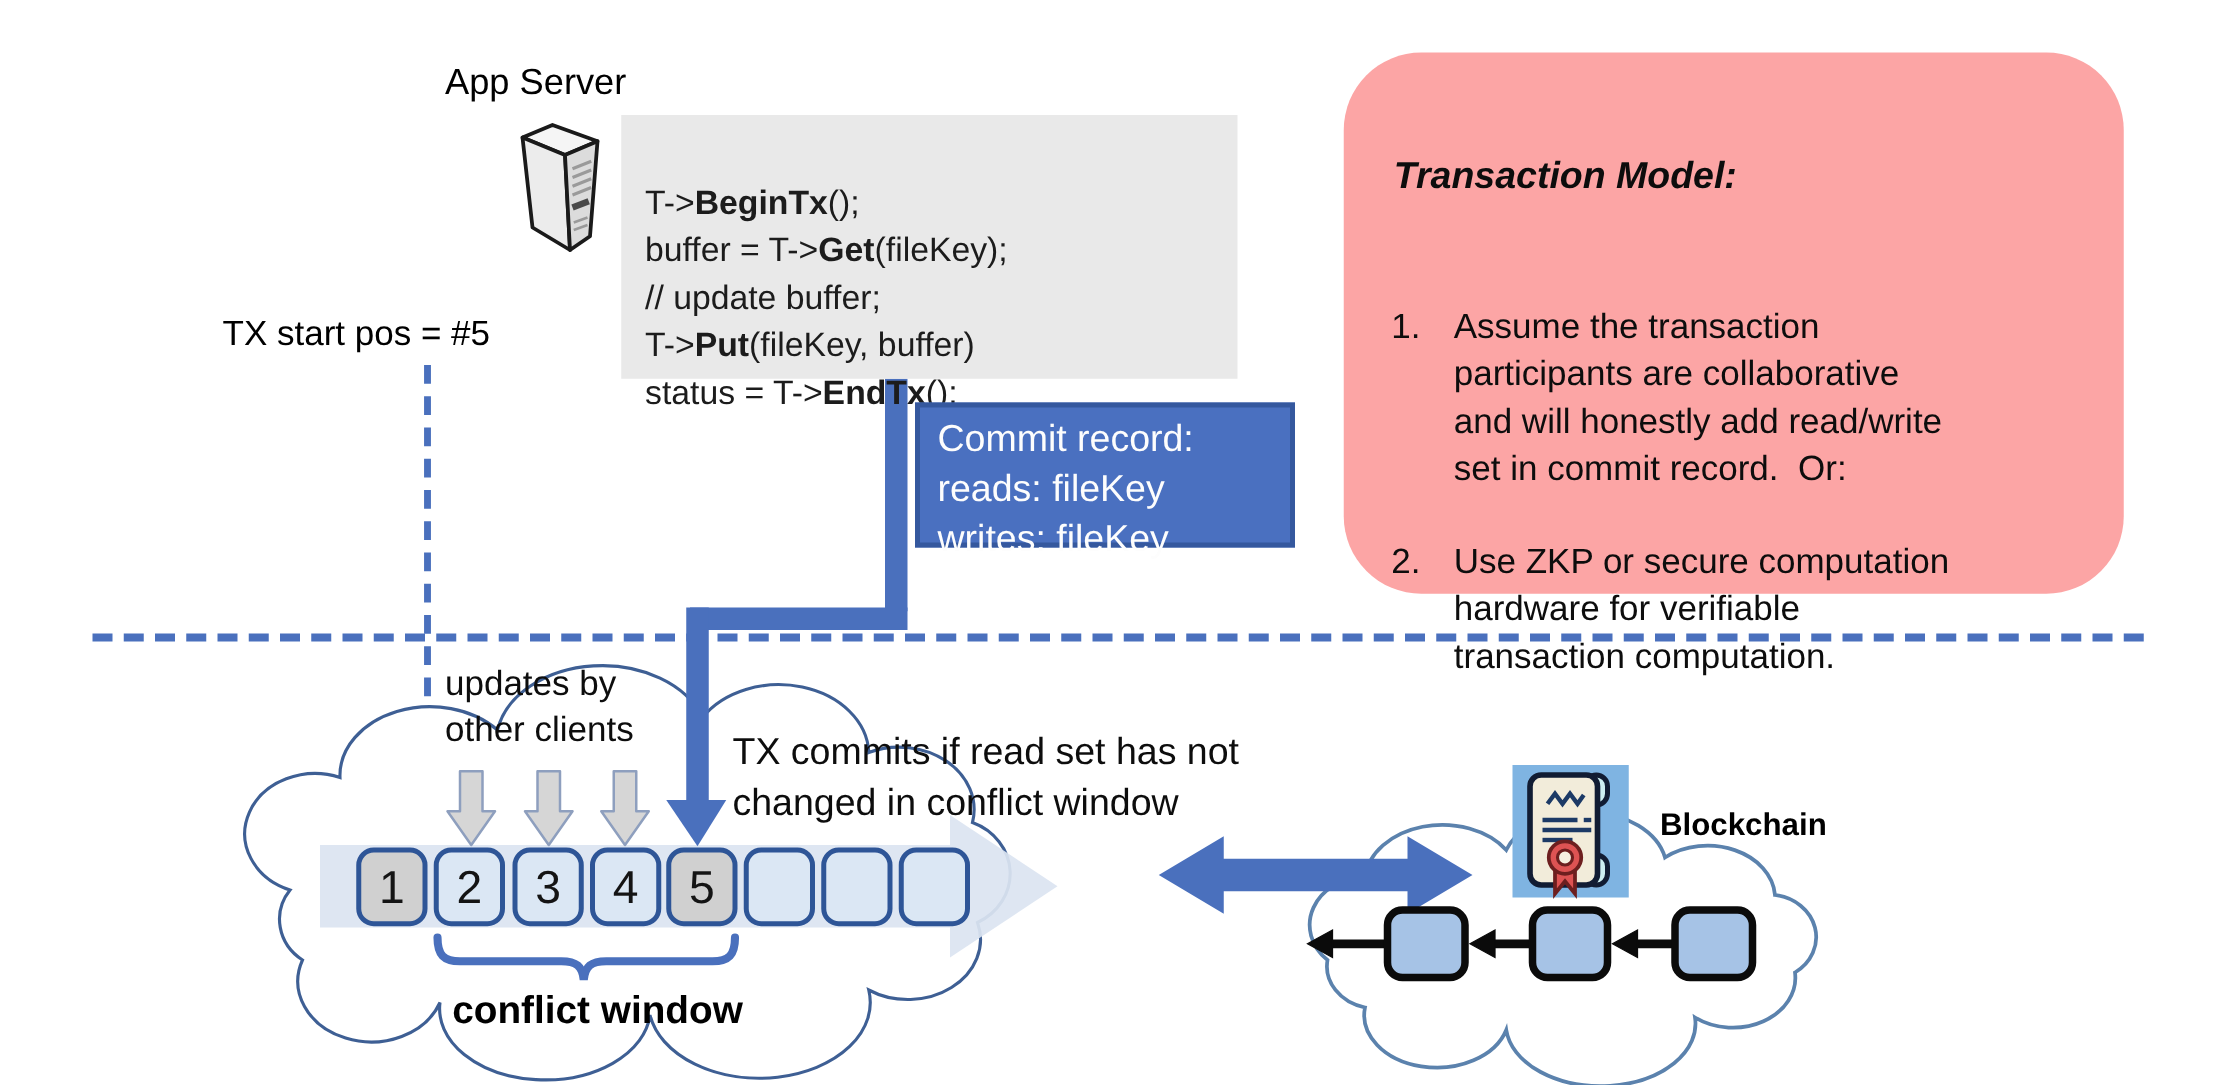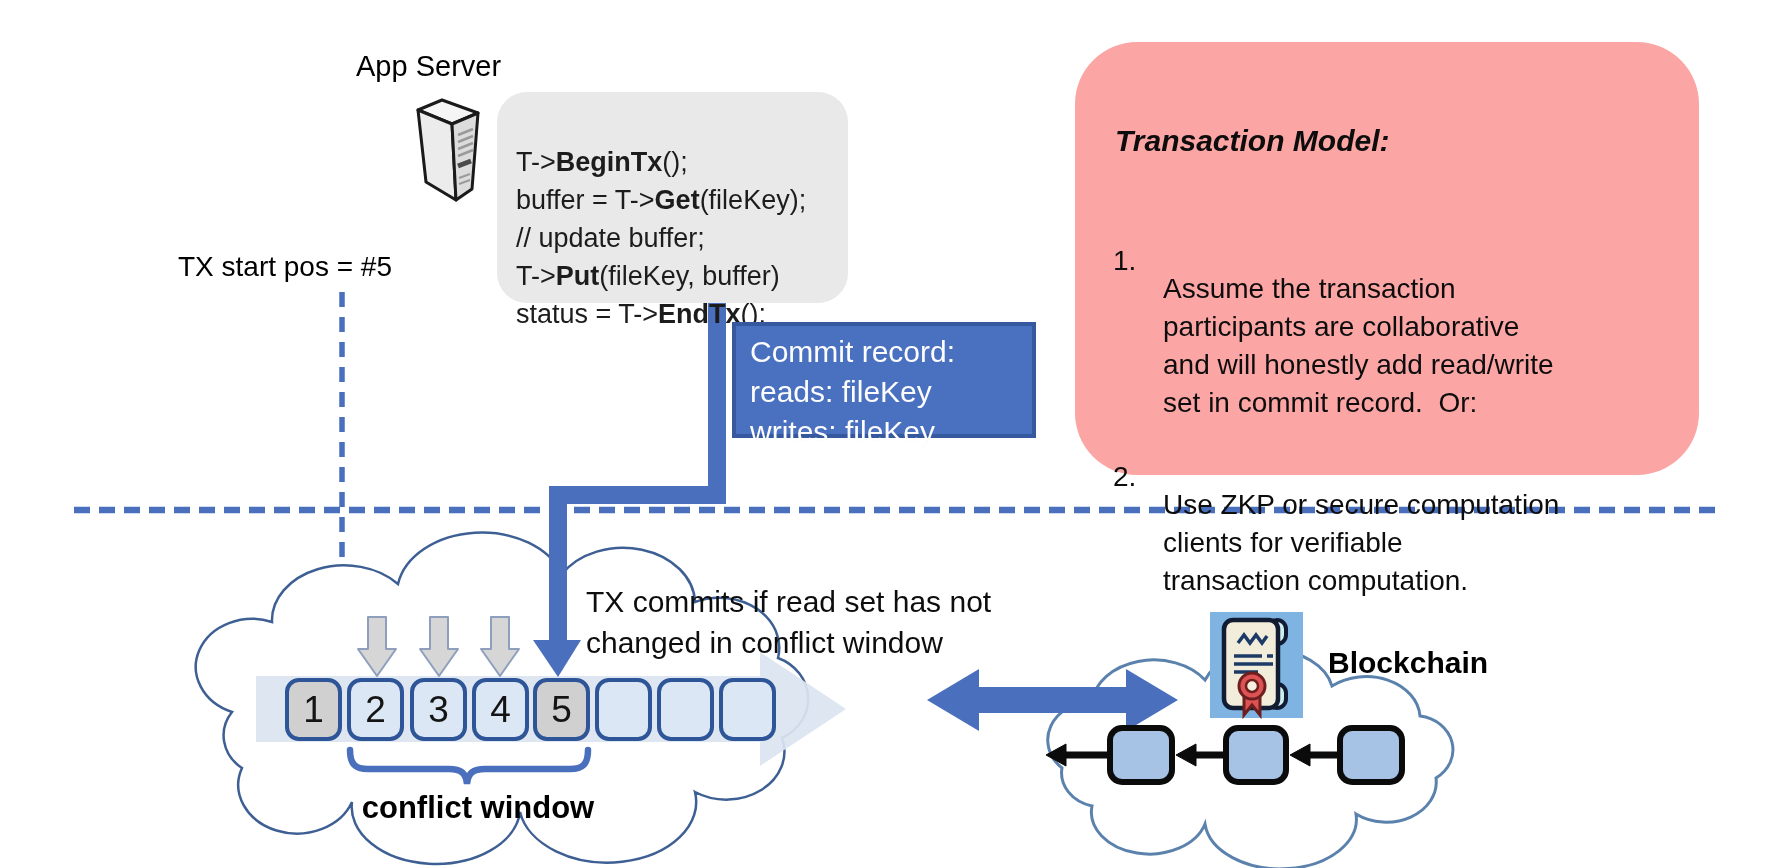--- a/index.html
+++ b/index.html
@@ -6,48 +6,48 @@
   .stage{
     position:relative;width:1780px;height:868px;background:#fff;overflow:hidden;
     font-family:"Liberation Sans","DejaVu Sans",sans-serif;color:#111;
   }
   .layer{position:absolute;left:0;top:0;width:1780px;height:868px;}
   .abs{position:absolute;white-space:pre-wrap;}
 
   .app-server-title{left:356px;top:50px;font-size:29px;font-weight:normal;color:#000;}
 
   .code-box{
-    left:497px;top:92px;width:351px;height:211px;background:#e9e9e9;
-    box-sizing:border-box;padding:15px 0 0 19px;border-radius:30px;
+    left:497px;top:92px;width:493px;height:211px;background:#e9e9e9;
+    box-sizing:border-box;padding:15px 0 0 19px;
   }
   .code-line{font-size:27px;line-height:38px;color:#1c1c1c;}
   .code-line .b{font-weight:bold;}
 
   .tx-start-label{left:178px;top:251px;font-size:28px;color:#000;}
 
   .commit-box{
     left:732px;top:322px;width:304px;height:116px;background:#4a70c0;
     border:4px solid #35589e;box-sizing:border-box;
     padding:6px 0 0 14px;font-size:30px;line-height:40px;color:#fdfdfd;
   }
 
   .model-box{
     left:1075px;top:42px;width:624px;height:433px;background:#fca5a5;
     border-radius:62px;box-sizing:border-box;padding:46px 30px 0 38px;
   }
   .model-title{font-size:30px;font-weight:bold;font-style:italic;color:#0d0d0d;margin:0 0 12px 2px;}
   .model-list{margin:0;padding:0;list-style:none;}
   .model-item{display:flex;align-items:flex-start;margin:0;}
   .model-num{width:50px;flex:0 0 50px;font-size:28px;line-height:38px;color:#0d0d0d;}
-  .model-text{flex:1;font-size:28px;line-height:38px;color:#0d0d0d;white-space:pre-wrap;margin-top:28px;}
+  .model-text{flex:1;font-size:28px;line-height:38px;color:#0d0d0d;white-space:pre-wrap;}
 
   .updates-label{left:356px;top:528px;font-size:28px;line-height:37px;color:#0d0d0d;}
   .tx-commits-label{left:586px;top:581px;font-size:30px;line-height:41px;color:#0d0d0d;}
   .conflict-window-label{left:338px;top:790px;width:280px;text-align:center;font-size:31px;font-weight:bold;color:#000;}
-  .blockchain-label{left:1328px;top:646px;font-size:30px;font-weight:bold;color:#000;}
+  .blockchain-label{left:1328px;top:646px;font-size:25px;font-weight:bold;color:#000;}
 
   .tblock{
     position:absolute;top:678px;width:57px;height:63px;box-sizing:border-box;
     border:4px solid #2e5597;border-radius:14px;
     display:flex;align-items:center;justify-content:center;
     font-size:37px;color:#141414;
   }
   .tblock.gray{background:#d0d0d0;}
   .tblock.light{background:#dbe7f4;}
   .tblock:nth-child(1){left:285px;}
@@ -176,26 +176,28 @@
       <li class="model-item">
         <span class="model-num">1.</span>
         <span class="model-text">Assume the transaction
 participants are collaborative
 and will honestly add read/write
 set in commit record.  Or:</span>
       </li>
       <li class="model-item">
         <span class="model-num">2.</span>
         <span class="model-text">Use ZKP or secure computation
-clients for verifiable
+hardware for verifiable
 transaction computation.</span>
       </li>
     </ol>
   </div>
 
+  <div class="abs updates-label">updates by
+other clients</div>
 
   <div class="abs conflict-window-label">conflict window</div>
 
   <div class="abs tx-commits-label">TX commits if read set has not
 changed in conflict window</div>
 
   <div class="abs blockchain-label">Blockchain</div>
 
   <div>
       <div class="tblock gray">1</div>

